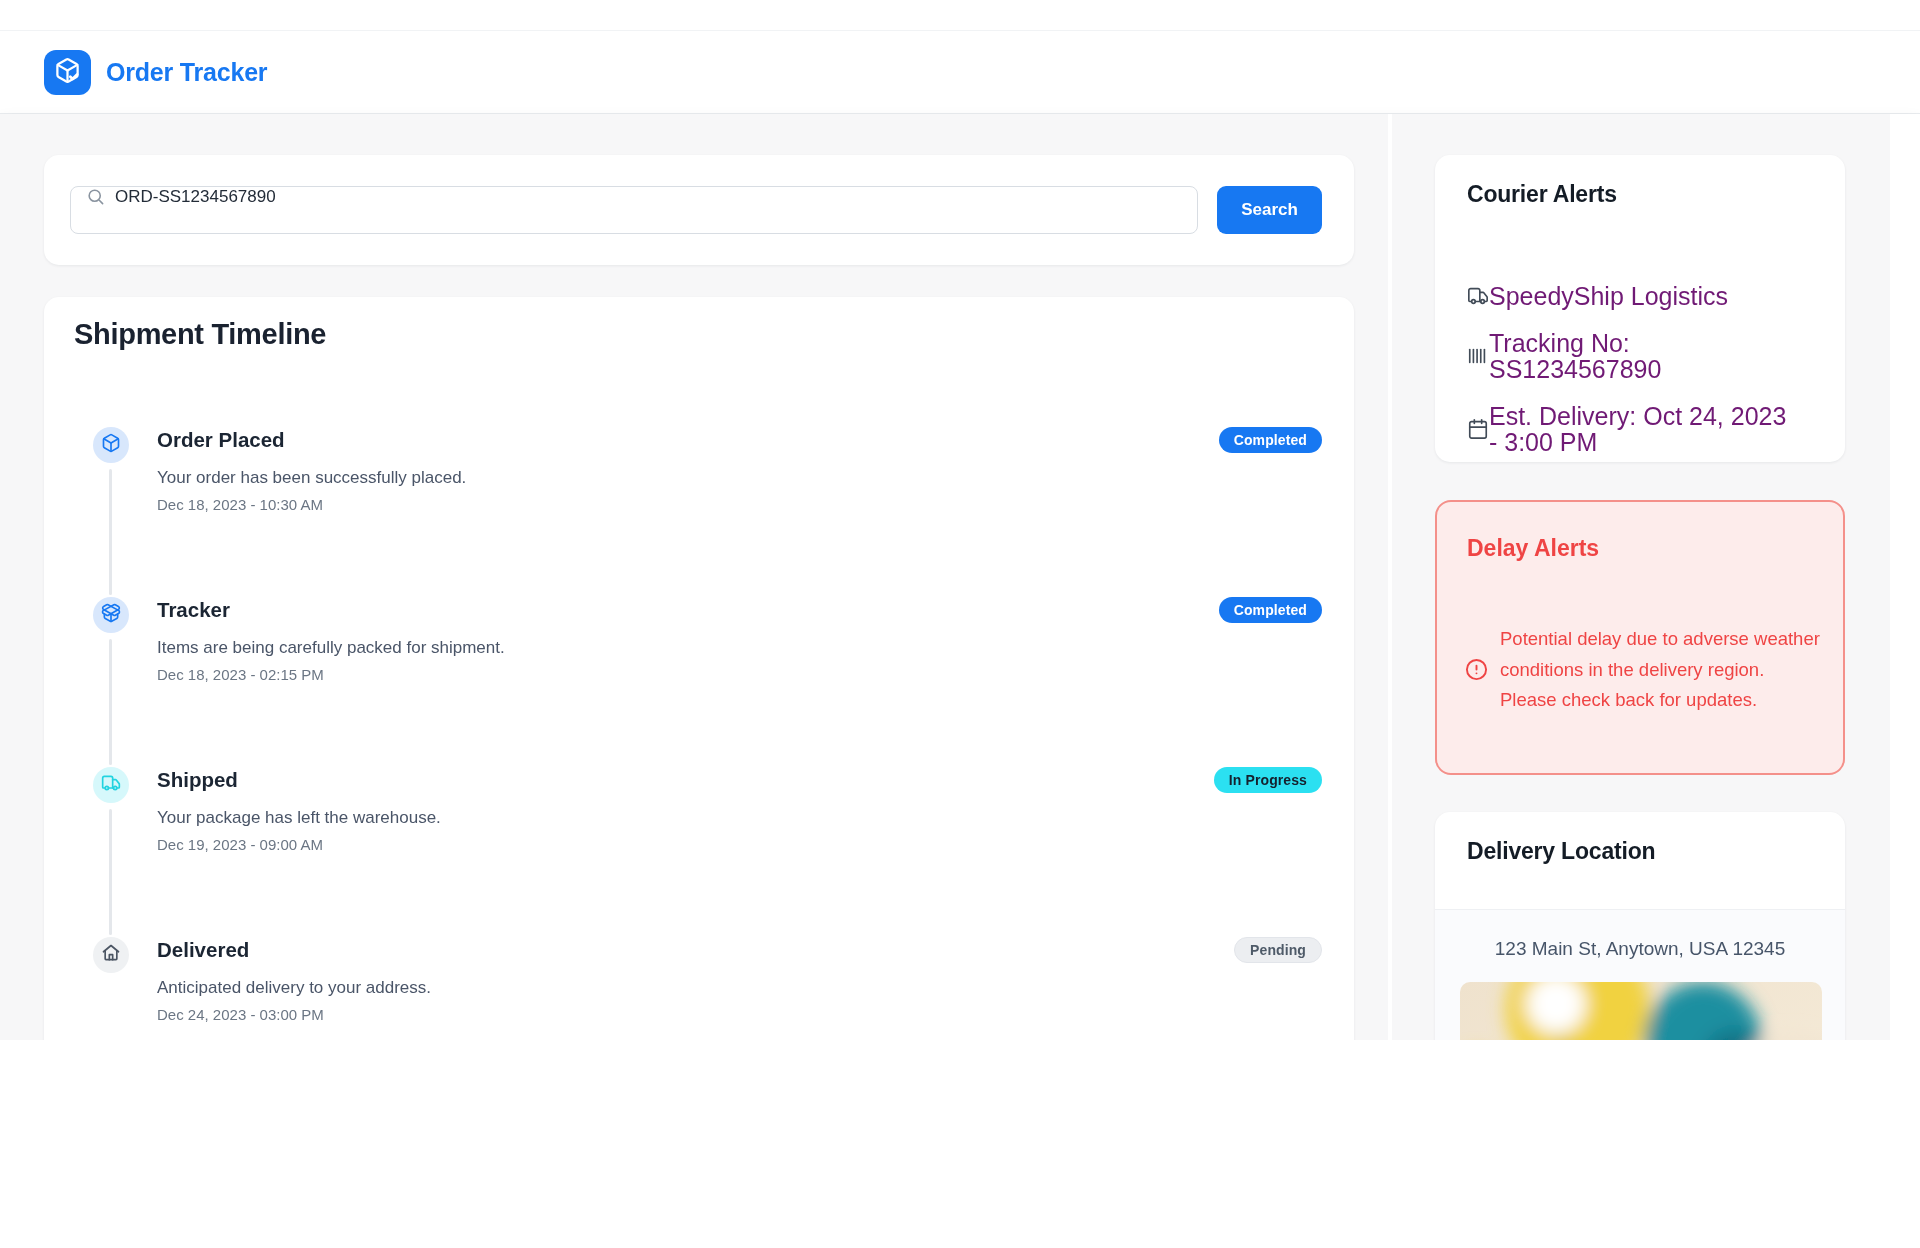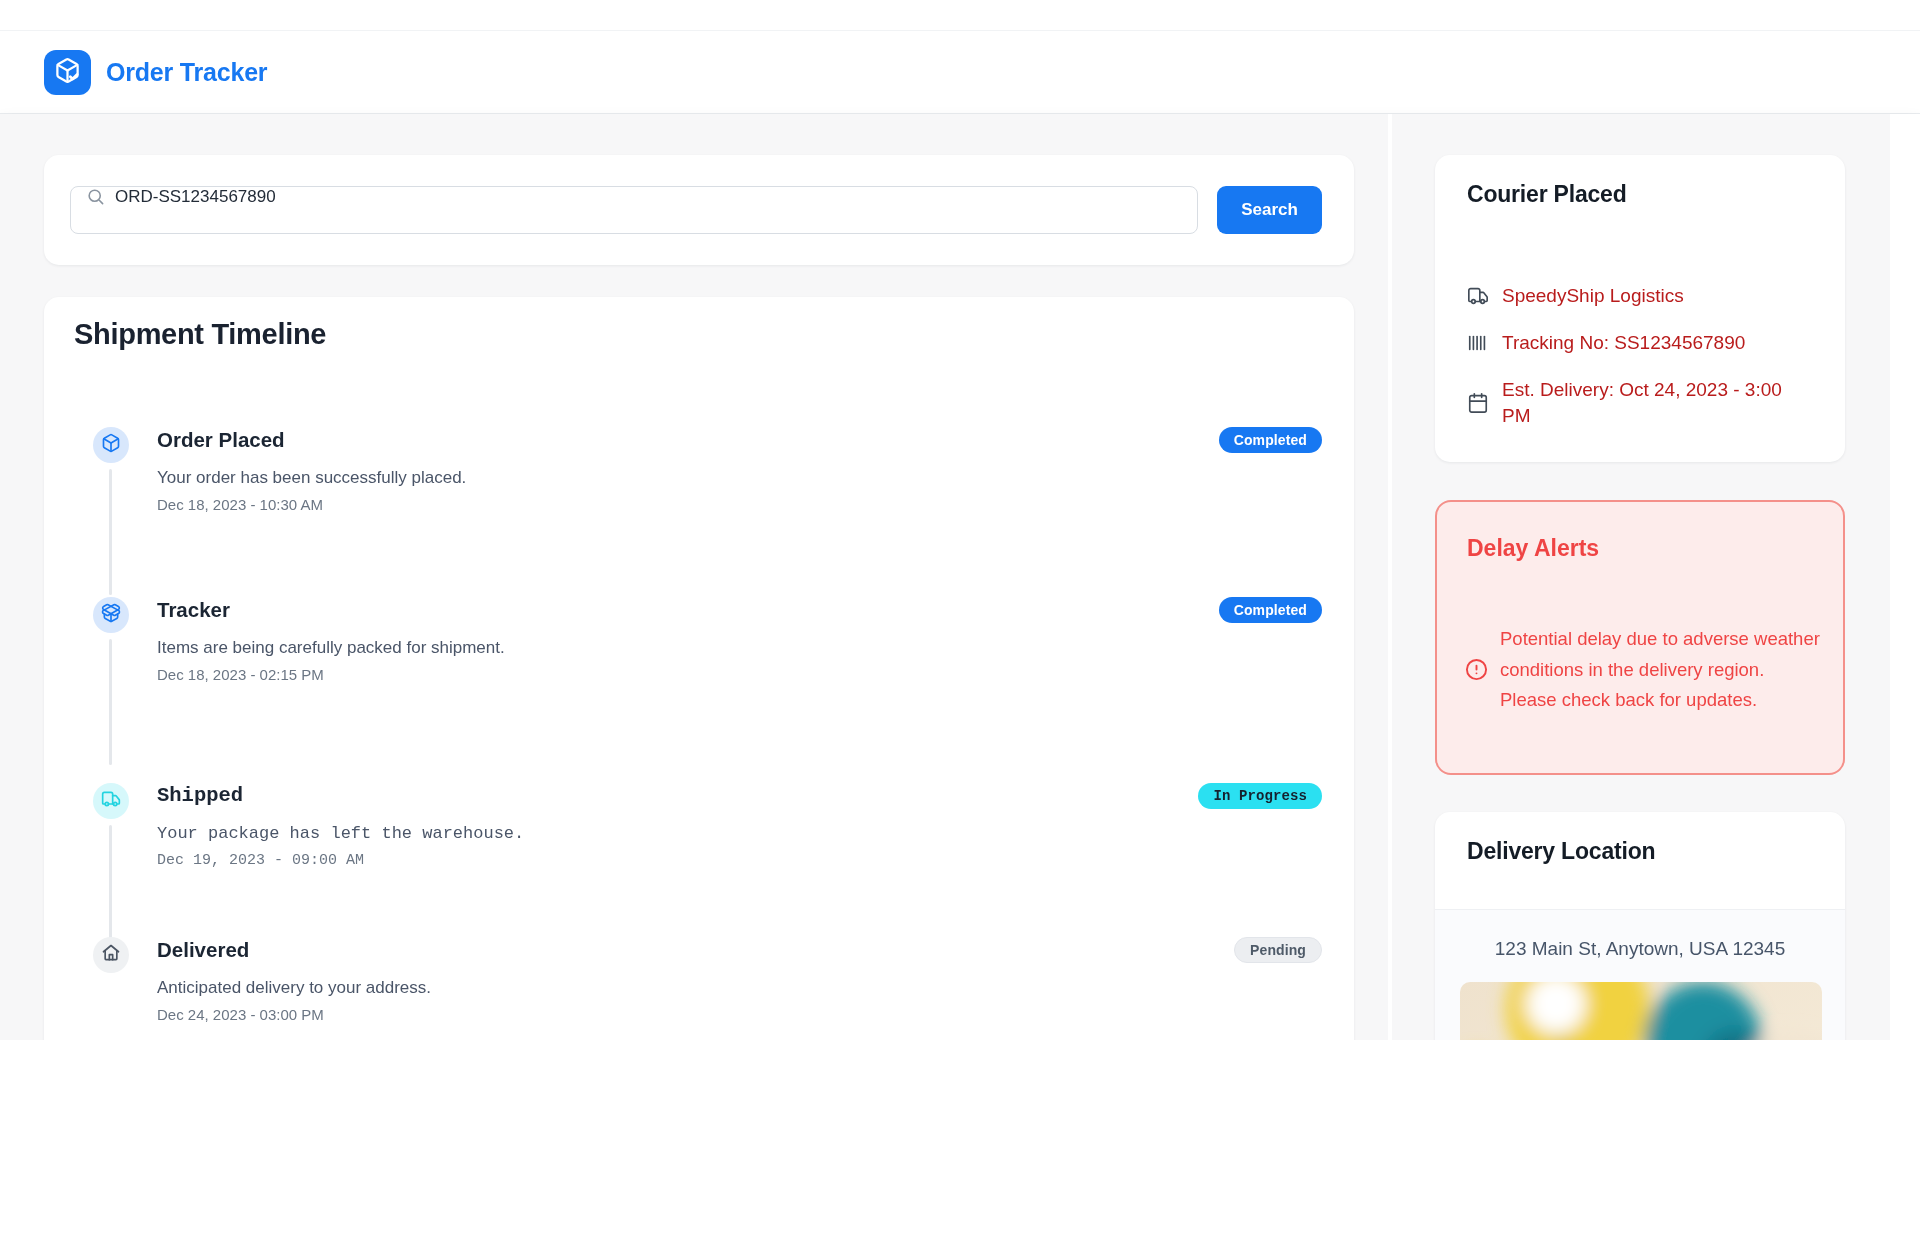--- a/index.html
+++ b/index.html
@@ -31,39 +31,39 @@
     border-radius:8px;background:#fff;display:flex;align-items:flex-start;padding-left:15px;}
   .search-input input{border:none;outline:none;flex:1;font-family:"Liberation Sans",sans-serif;
     font-size:17px;color:#232c38;background:transparent;margin-left:10px;}
   .search-btn{position:absolute;left:1173px;top:31px;width:105px;height:48px;background:#1778f2;border:none;
     border-radius:9px;color:#fff;font-family:"Liberation Sans",sans-serif;font-size:17px;font-weight:bold;cursor:pointer;}
 
   
   .timeline-card{left:44px;top:183px;width:1310px;height:768px;}
   .tl-title{position:absolute;left:30px;top:21px;font-size:29px;font-weight:bold;color:#1a2230;letter-spacing:-0.3px;}
   .step{position:absolute;left:30px;width:1250px;height:170px;}
-  .step.s1{top:130px;} .step.s2{top:300px;} .step.s3{top:486px;font-family:Liberation Mono, monospace;} .step.s4{top:640px;}
+  .step.s1{top:130px;} .step.s2{top:300px;} .step.s3{top:470px;} .step.s4{top:640px;}
   .step-ico{position:absolute;left:19px;top:0;width:36px;height:36px;border-radius:50%;
     display:flex;align-items:center;justify-content:center;}
   .ico-blue{background:#d8e7fc;} .ico-cyan{background:#d6f8fb;} .ico-gray{background:#eff1f3;}
   .connector{position:absolute;left:35px;top:42px;width:3px;height:126px;background:#e4e7eb;border-radius:2px;}
   .step-title{position:absolute;left:83px;top:1px;font-size:20.5px;font-weight:bold;color:#1b2533;}
   .step-desc{position:absolute;left:83px;top:41px;font-size:17px;color:#4a5568;}
   .step-date{position:absolute;left:83px;top:69px;font-size:15px;color:#6b7684;}
   .badge{position:absolute;right:2px;top:0;height:26px;border-radius:13px;padding:0 15px;
     display:inline-flex;align-items:center;font-size:14px;font-weight:bold;letter-spacing:0.1px;}
   .badge--completed{background:#1778f2;color:#fff;}
   .badge--in-progress{background:#2be0f1;color:#15212e;}
   .badge--pending{background:#eceef1;color:#4e5a68;border:1px solid #e2e5ea;}
 
   
   .courier-card{left:1435px;top:41px;width:410px;height:307px;}
   .side-title{position:absolute;left:32px;top:26px;font-size:23px;font-weight:bold;color:#141c26;letter-spacing:-0.2px;}
   .crows{position:absolute;left:32px;top:128px;width:346px;display:flex;flex-direction:column;gap:21px;}
-  .crow{display:flex;align-items:center;gap:13px;font-size:19px;color:#b91c1c;line-height:26px;}
+  .crow{display:flex;align-items:center;font-size:25px;color:#701a75;line-height:26px;}
   .crow .cico{flex:0 0 auto;display:flex;align-items:center;}
   .crow-text{max-width:300px;}
 
   
   .delay-card{left:1435px;top:386px;width:410px;height:275px;background:#fdeceb;
     border:2px solid #f4908a;border-radius:16px;box-shadow:none;}
   .delay-title{position:absolute;left:30px;top:33px;font-size:23px;font-weight:bold;color:#ef4444;}
   .delay-row{position:absolute;left:28px;top:122px;display:flex;gap:12px;align-items:center;}
   .delay-msg{width:322px;font-size:18.5px;line-height:30.5px;color:#ef4444;font-weight:500;}
   .delay-ico{margin-top:4px;flex:0 0 auto;}
@@ -181,21 +181,21 @@
           </span>
         </div>
         <div class="step-title">Delivered</div>
         <div class="step-desc">Anticipated delivery to your address.</div>
         <div class="step-date">Dec 24, 2023 - 03:00 PM</div>
         <div class="badge badge--pending">Pending</div>
       </div>
     </div>
 
     <div class="card courier-card">
-      <div class="side-title">Courier Placed</div>
+      <div class="side-title">Courier Alerts</div>
       <div class="crows">
         <div class="crow">
           <span class="cico">
             <svg width="22" height="22" viewBox="0 0 24 24" fill="none" stroke="#414b57" stroke-width="1.8" stroke-linecap="round" stroke-linejoin="round">
               <path d="M14 18V6a2 2 0 0 0-2-2H4a2 2 0 0 0-2 2v11a1 1 0 0 0 1 1h2"></path>
               <path d="M15 18H9"></path>
               <path d="M19 18h2a1 1 0 0 0 1-1v-3.65a1 1 0 0 0-.22-.62l-3.48-4.35A1 1 0 0 0 17.52 8H14"></path>
               <circle cx="17" cy="18" r="2"></circle>
                 <circle cx="7" cy="18" r="2"></circle>
             </svg>

